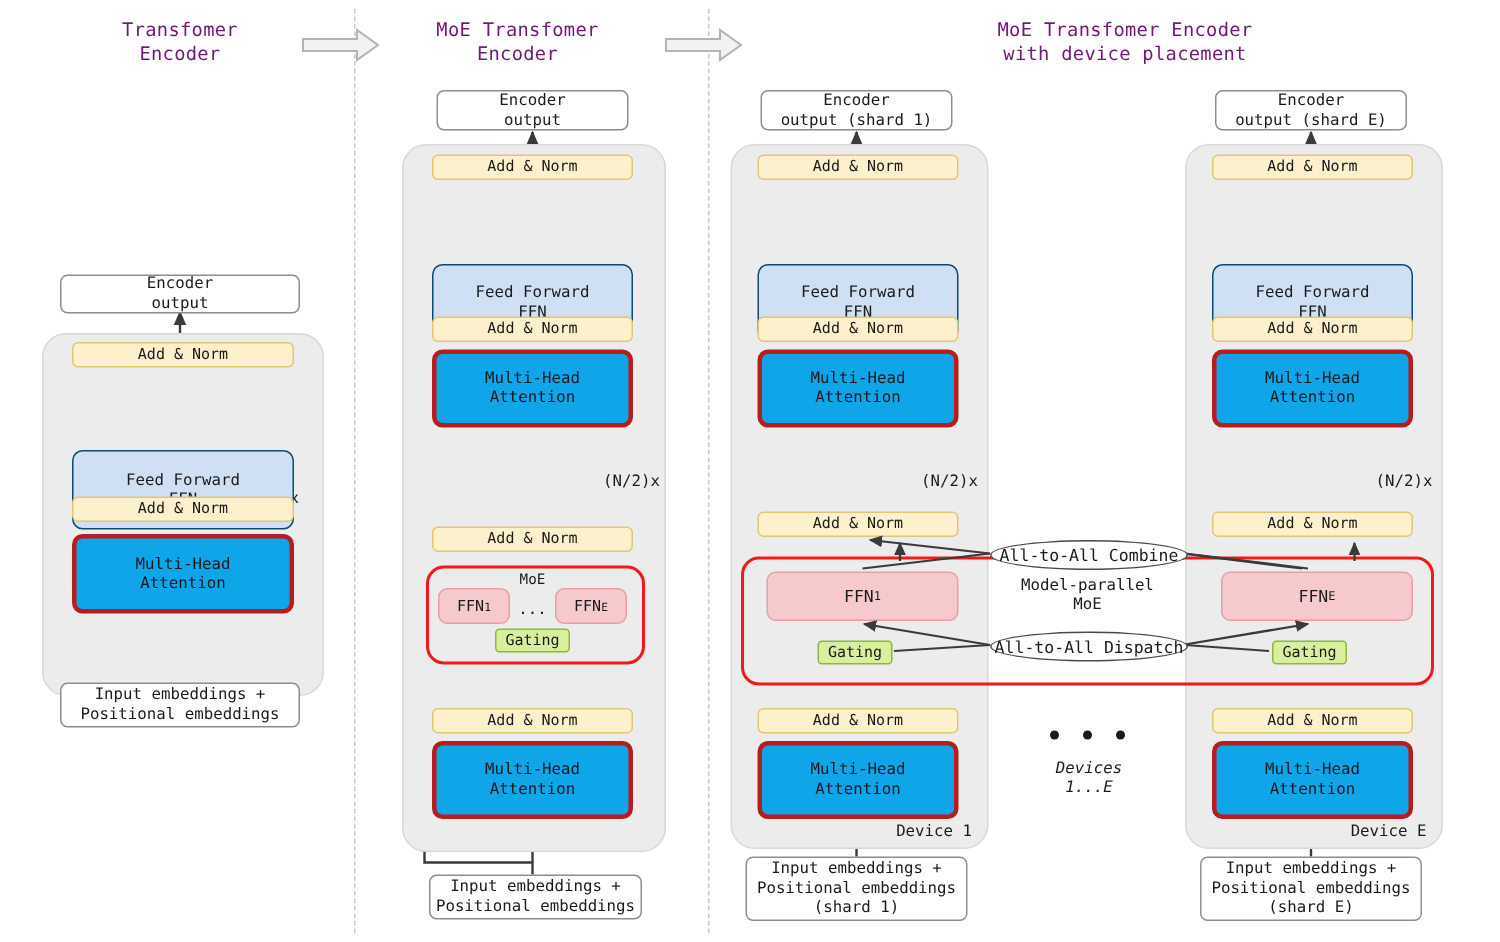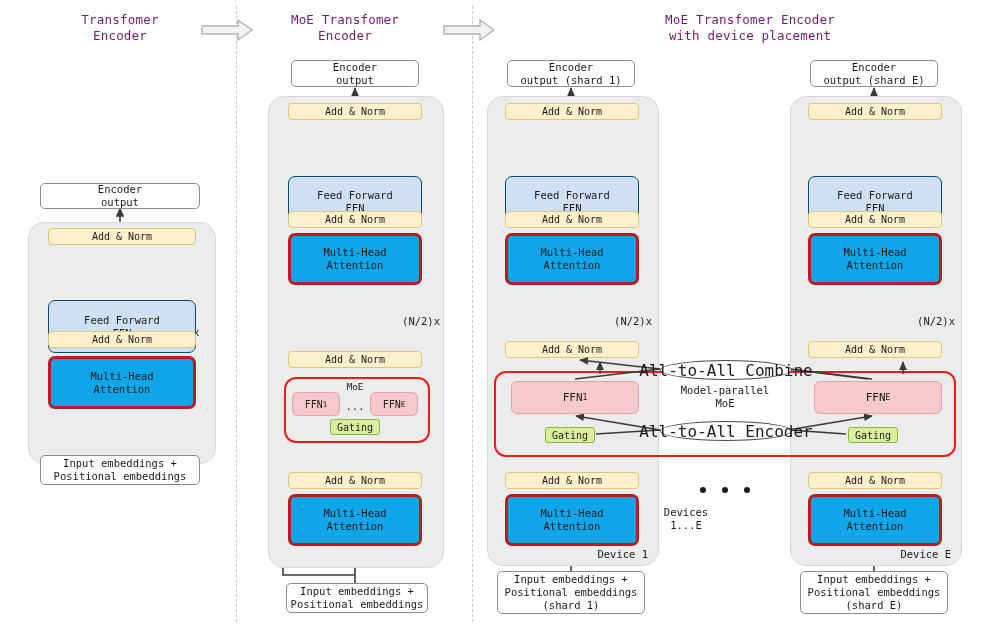--- a/index.html
+++ b/index.html
@@ -35,21 +35,21 @@
           background:rgba(255,255,255,0);}
 
   
   .lbl{position:absolute;font-size:10.5px;line-height:13px;white-space:pre;
        text-align:center;color:#1a1a1a;}
   .lbl-r{text-align:right;}
 
   
   .lens{position:absolute;background:#ffffff;border:1px solid #4a4a4a;
         border-radius:50%/50%;display:flex;align-items:center;justify-content:center;
-        font-size:16px;white-space:pre;z-index:6;}
+        font-size:11px;white-space:pre;z-index:6;}
 
   
   .dot{position:absolute;width:6px;height:6px;border-radius:50%;background:#1a1a1a;}
 
   
   svg.wire{position:absolute;left:0;top:0;width:1000px;height:628px;
            pointer-events:none;}
   svg.wire.under{z-index:2;}
   svg.wire.over{z-index:5;}
   .stack, .node, .moebox, .lbl, .title, .dot {z-index:3;}
@@ -285,19 +285,19 @@
     <path d="M575,379 L660,369"></path>
     <path d="M788,369 L868,379"></path>
     <path d="M872,379 L790,369"></path>
     <path d="M660,369 L580,360" marker-end="url(#ah)"></path>
     <path d="M600,374 L600,362" marker-end="url(#ah)"></path>
     <path d="M903,374 L903,362" marker-end="url(#ah)"></path>
   </g>
 </svg>
 
 <div class="lens" style="left:660px;top:360px;width:130px;height:18px;">All-to-All Combine</div>
-<div class="lens" style="left:660px;top:421px;width:130px;height:18px;">All-to-All Encoder</div>
+<div class="lens" style="left:660px;top:421px;width:130px;height:18px;">All-to-All Dispatch</div>
 
 <div class="dot" style="left:700px;top:487px;"></div>
 <div class="dot" style="left:722px;top:487px;"></div>
 <div class="dot" style="left:744px;top:487px;"></div>
-<div class="lbl" style="left:636px;top:506px;width:100px;">Devices
+<div class="lbl" style="left:676px;top:506px;width:100px;font-style:italic;">Devices
 1...E</div>
 
 </body></html>

